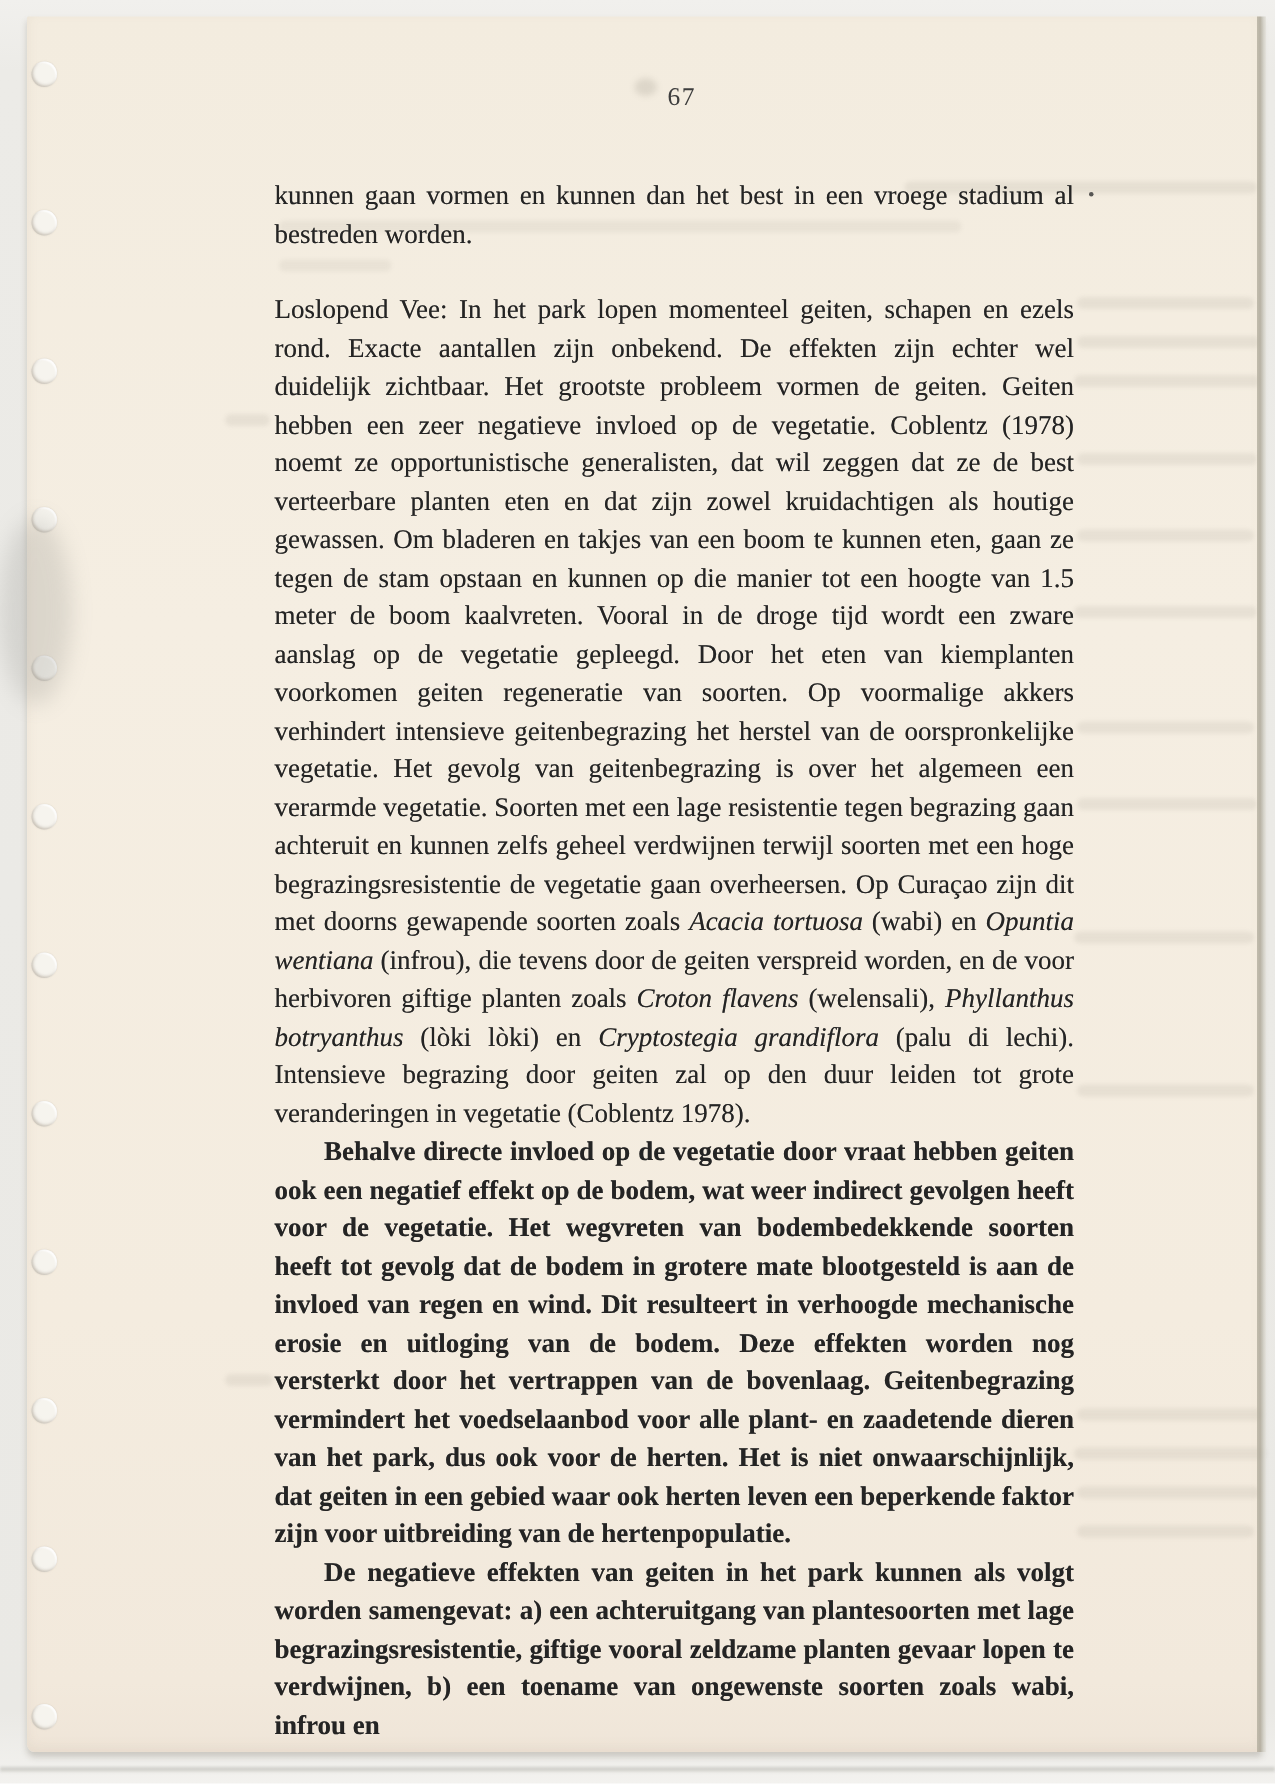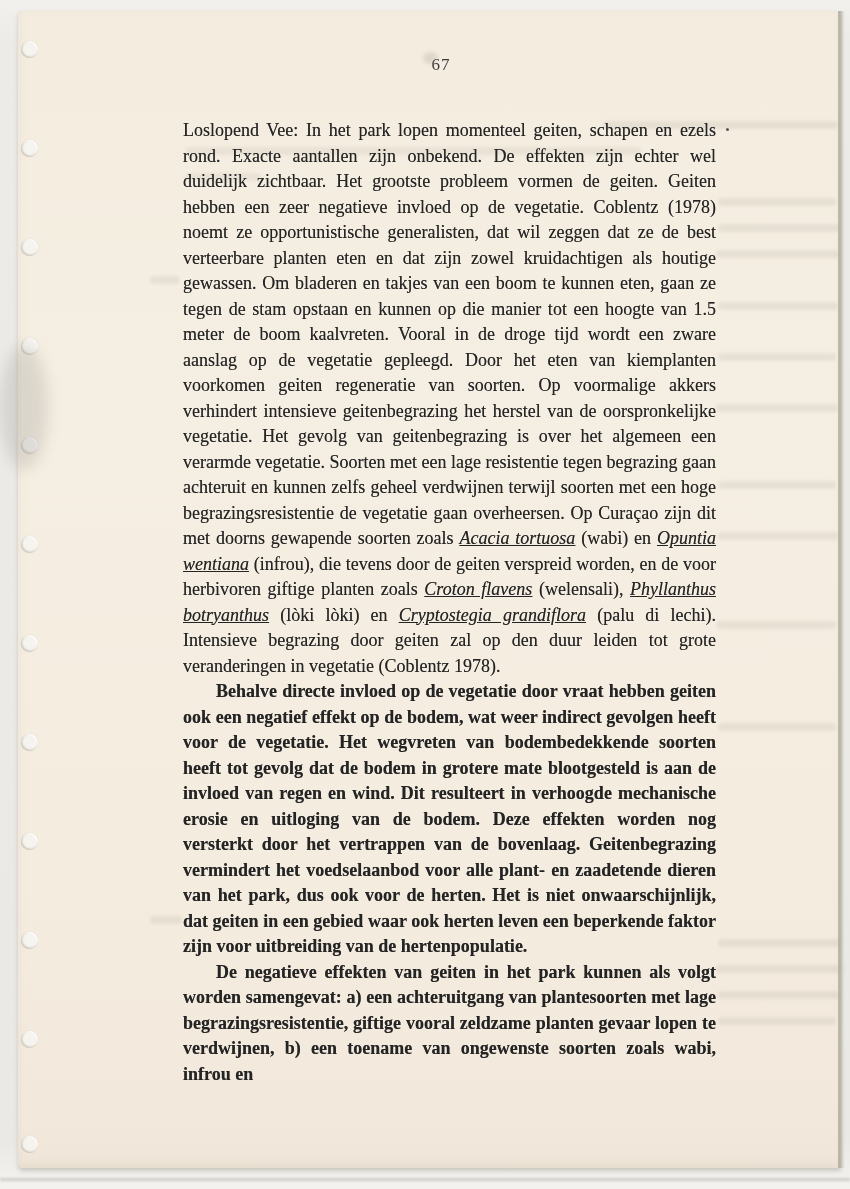--- a/index.html
+++ b/index.html
@@ -25,33 +25,33 @@
     background:rgba(150,148,140,0.35);filter:blur(1px);
   }
   
   .hole{
     position:absolute;left:3px;width:17px;height:17px;border-radius:50%;
     background:#f6f4ee;
     box-shadow:inset 1px -1px 2px rgba(165,155,140,0.55), inset -1px 1px 1px rgba(255,255,255,0.95), 0 0 1px rgba(170,160,145,0.4);
   }
   
   .page-number{
-    position:absolute;left:400px;top:44px;width:46px;text-align:center;
+    position:absolute;left:400px;top:44px;width:46px;text-align:right;
     font-size:17px;color:#3d3d3d;letter-spacing:1px;
   }
   .text-block{
     position:absolute;left:165px;top:107px;width:533px;
     color:#242424;font-size:18px;line-height:25.5px;
     text-align:justify;
   }
   .text-block p{margin:0;text-shadow:0 0 .4px rgba(35,35,35,.55);}
   .p1{margin-bottom:25px !important;}
   .indent{text-indent:33px;font-weight:bold;}
   .underlined{text-underline-offset:2.5px;}
-  .sci{font-style:italic;text-decoration:underline;}
+  .sci{font-style:italic;}
   
   .bleed{
     position:absolute;height:8px;border-radius:4px;background:#8f897c;
     opacity:.13;filter:blur(1.4px);
   }
   .blob{
     position:absolute;border-radius:50%;background:#8f897c;filter:blur(2px);opacity:.22;
   }
   .scanner-smudge{
     position:absolute;left:0px;top:345px;width:48px;height:125px;border-radius:50%;
@@ -99,20 +99,21 @@
   <div class="bleed" style="left:700px;top:712px;width:118px"></div>
   <div class="bleed" style="left:132px;top:905px;width:32px"></div>
   <div class="bleed" style="left:700px;top:928px;width:124px"></div>
   <div class="bleed" style="left:698px;top:954px;width:128px"></div>
   <div class="bleed" style="left:700px;top:980px;width:122px"></div>
   <div class="bleed" style="left:700px;top:1006px;width:118px"></div>
 
   <div class="ink-dot"></div>
 
   <div class="text-block">
+    <p class="p1"><span>kunnen gaan vormen en kunnen dan het best in een vroege stadium al bestreden worden.</span></p>
 
     <p><span class="underlined">Loslopend Vee</span><span>: In het park lopen momenteel geiten, schapen en ezels rond. Exacte aantallen zijn onbekend. De effekten zijn echter wel duidelijk zichtbaar. Het grootste probleem vormen de geiten. Geiten hebben een zeer negatieve invloed op de vegetatie. Coblentz (1978) noemt ze opportunistische generalisten, dat wil zeggen dat ze de best verteerbare planten eten en dat zijn zowel kruidachtigen als houtige gewassen. Om bladeren en takjes van een boom te kunnen eten, gaan ze tegen de stam opstaan en kunnen op die manier tot een hoogte van 1.5 meter de boom kaalvreten. Vooral in de droge tijd wordt een zware aanslag op de vegetatie gepleegd. Door het eten van kiemplanten voorkomen geiten regeneratie van soorten. Op voormalige akkers verhindert intensieve geitenbegrazing het herstel van de oorspronkelijke vegetatie. Het gevolg van geitenbegrazing is over het algemeen een verarmde vegetatie. Soorten met een lage resistentie tegen begrazing gaan achteruit en kunnen zelfs geheel verdwijnen terwijl soorten met een hoge begrazingsresistentie de vegetatie gaan overheersen. Op Curaçao zijn dit met doorns gewapende soorten zoals </span><span class="sci">Acacia tortuosa</span><span> (wabi) en </span><span class="sci">Opuntia wentiana</span><span> (infrou), die tevens door de geiten verspreid worden, en de voor herbivoren giftige planten zoals </span><span class="sci">Croton flavens</span><span> (welensali), </span><span class="sci">Phyllanthus botryanthus</span><span> (lòki lòki) en </span><span class="sci">Cryptostegia grandiflora</span><span> (palu di lechi). Intensieve begrazing door geiten zal op den duur leiden tot grote veranderingen in vegetatie (Coblentz 1978).</span></p>
 
     <p class="indent"><span>Behalve directe invloed op de vegetatie door vraat hebben geiten ook een negatief effekt op de bodem, wat weer indirect gevolgen heeft voor de vegetatie. Het wegvreten van bodembedekkende soorten heeft tot gevolg dat de bodem in grotere mate blootgesteld is aan de invloed van regen en wind. Dit resulteert in verhoogde mechanische erosie en uitloging van de bodem. Deze effekten worden nog versterkt door het vertrappen van de bovenlaag. Geitenbegrazing vermindert het voedselaanbod voor alle plant- en zaadetende dieren van het park, dus ook voor de herten. Het is niet onwaarschijnlijk, dat geiten in een gebied waar ook herten leven een beperkende faktor zijn voor uitbreiding van de hertenpopulatie.</span></p>
 
     <p class="indent"><span>De negatieve effekten van geiten in het park kunnen als volgt worden samengevat: a) een achteruitgang van plantesoorten met lage begrazingsresistentie, giftige vooral zeldzame planten gevaar lopen te verdwijnen, b) een toename van ongewenste soorten zoals wabi, infrou en</span></p>
   </div>
 </div>
 
 <div class="right-edge"></div>

